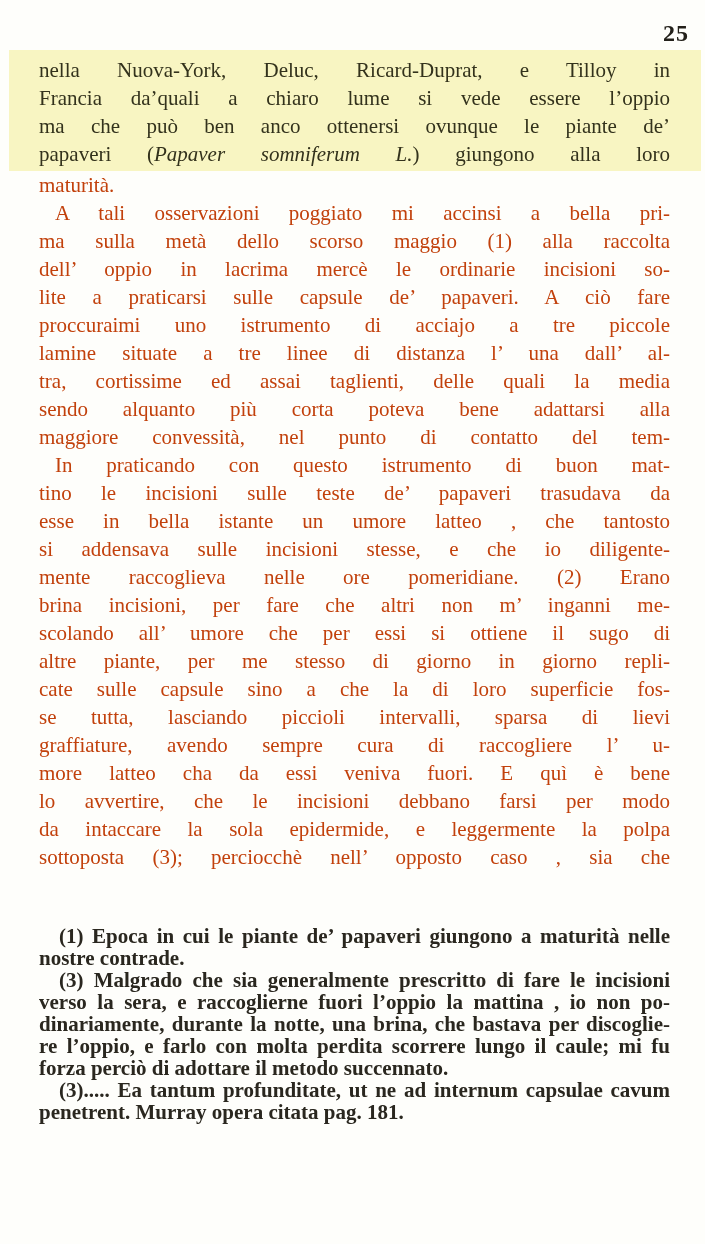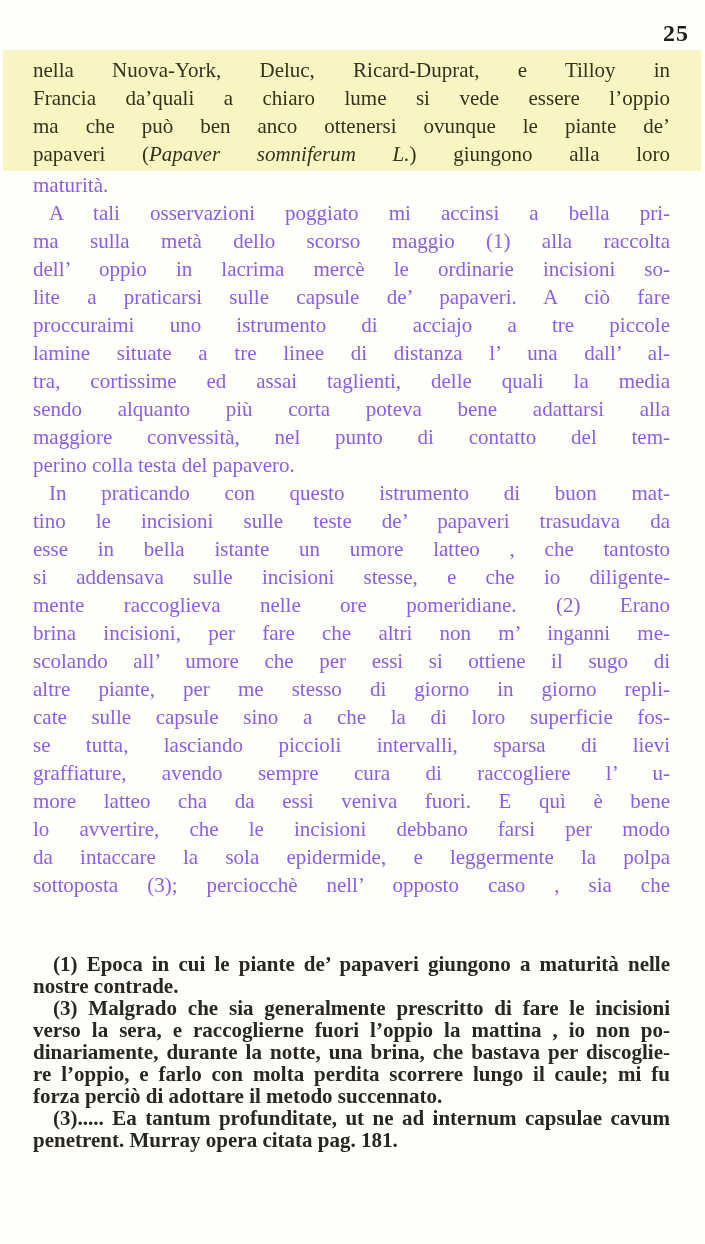--- a/index.html
+++ b/index.html
@@ -18,28 +18,29 @@
   .page-number{
     position:absolute;
     top:20px;right:16px;
     font-size:24px;
     font-weight:bold;
     letter-spacing:1px;
     color:#23201a;
   }
   .content{
     padding:56px 35px 0 33px;
+    margin-left:6px;
   }
   .bline{
     font-size:21px;
     line-height:28px;
     text-align:justify;
     text-align-last:justify;
     white-space:normal;
-    color:#8b5cf6;
+    color:#c2410c;
   }
   .bline.noj{ text-align-last:left; }
   .bline.indent{ text-indent:16px; }
   .hl-block{
     background:#f8f5c2;
     margin-left:-30px;
     margin-right:-31px;
     padding:6px 31px 3px 30px;
     margin-top:-6px;
     margin-bottom:0px;
@@ -82,21 +83,20 @@
     <div>
       <div class="bline indent">A tali osservazioni poggiato mi accinsi a bella pri-</div>
       <div class="bline">ma sulla metà dello scorso maggio (1) alla raccolta</div>
       <div class="bline">dell’ oppio in lacrima mercè le ordinarie incisioni so-</div>
       <div class="bline">lite a praticarsi sulle capsule de’ papaveri. A ciò fare</div>
       <div class="bline">proccuraimi uno istrumento di acciajo a tre piccole</div>
       <div class="bline">lamine situate a tre linee di distanza l’ una dall’ al-</div>
       <div class="bline">tra, cortissime ed assai taglienti, delle quali la media</div>
       <div class="bline">sendo alquanto più corta poteva bene adattarsi alla</div>
       <div class="bline">maggiore convessità, nel punto di contatto del tem-</div>
-      <div class="bline noj">perino colla testa del papavero.</div>
     </div>
 
     <div>
       <div class="bline indent">In praticando con questo istrumento di buon mat-</div>
       <div class="bline">tino le incisioni sulle teste de’ papaveri trasudava da</div>
       <div class="bline">esse in bella istante un umore latteo , che tantosto</div>
       <div class="bline">si addensava sulle incisioni stesse, e che io diligente-</div>
       <div class="bline">mente raccoglieva nelle ore pomeridiane. (2) Erano</div>
       <div class="bline">brina incisioni, per fare che altri non m’ inganni me-</div>
       <div class="bline">scolando all’ umore che per essi si ottiene il sugo di</div>

